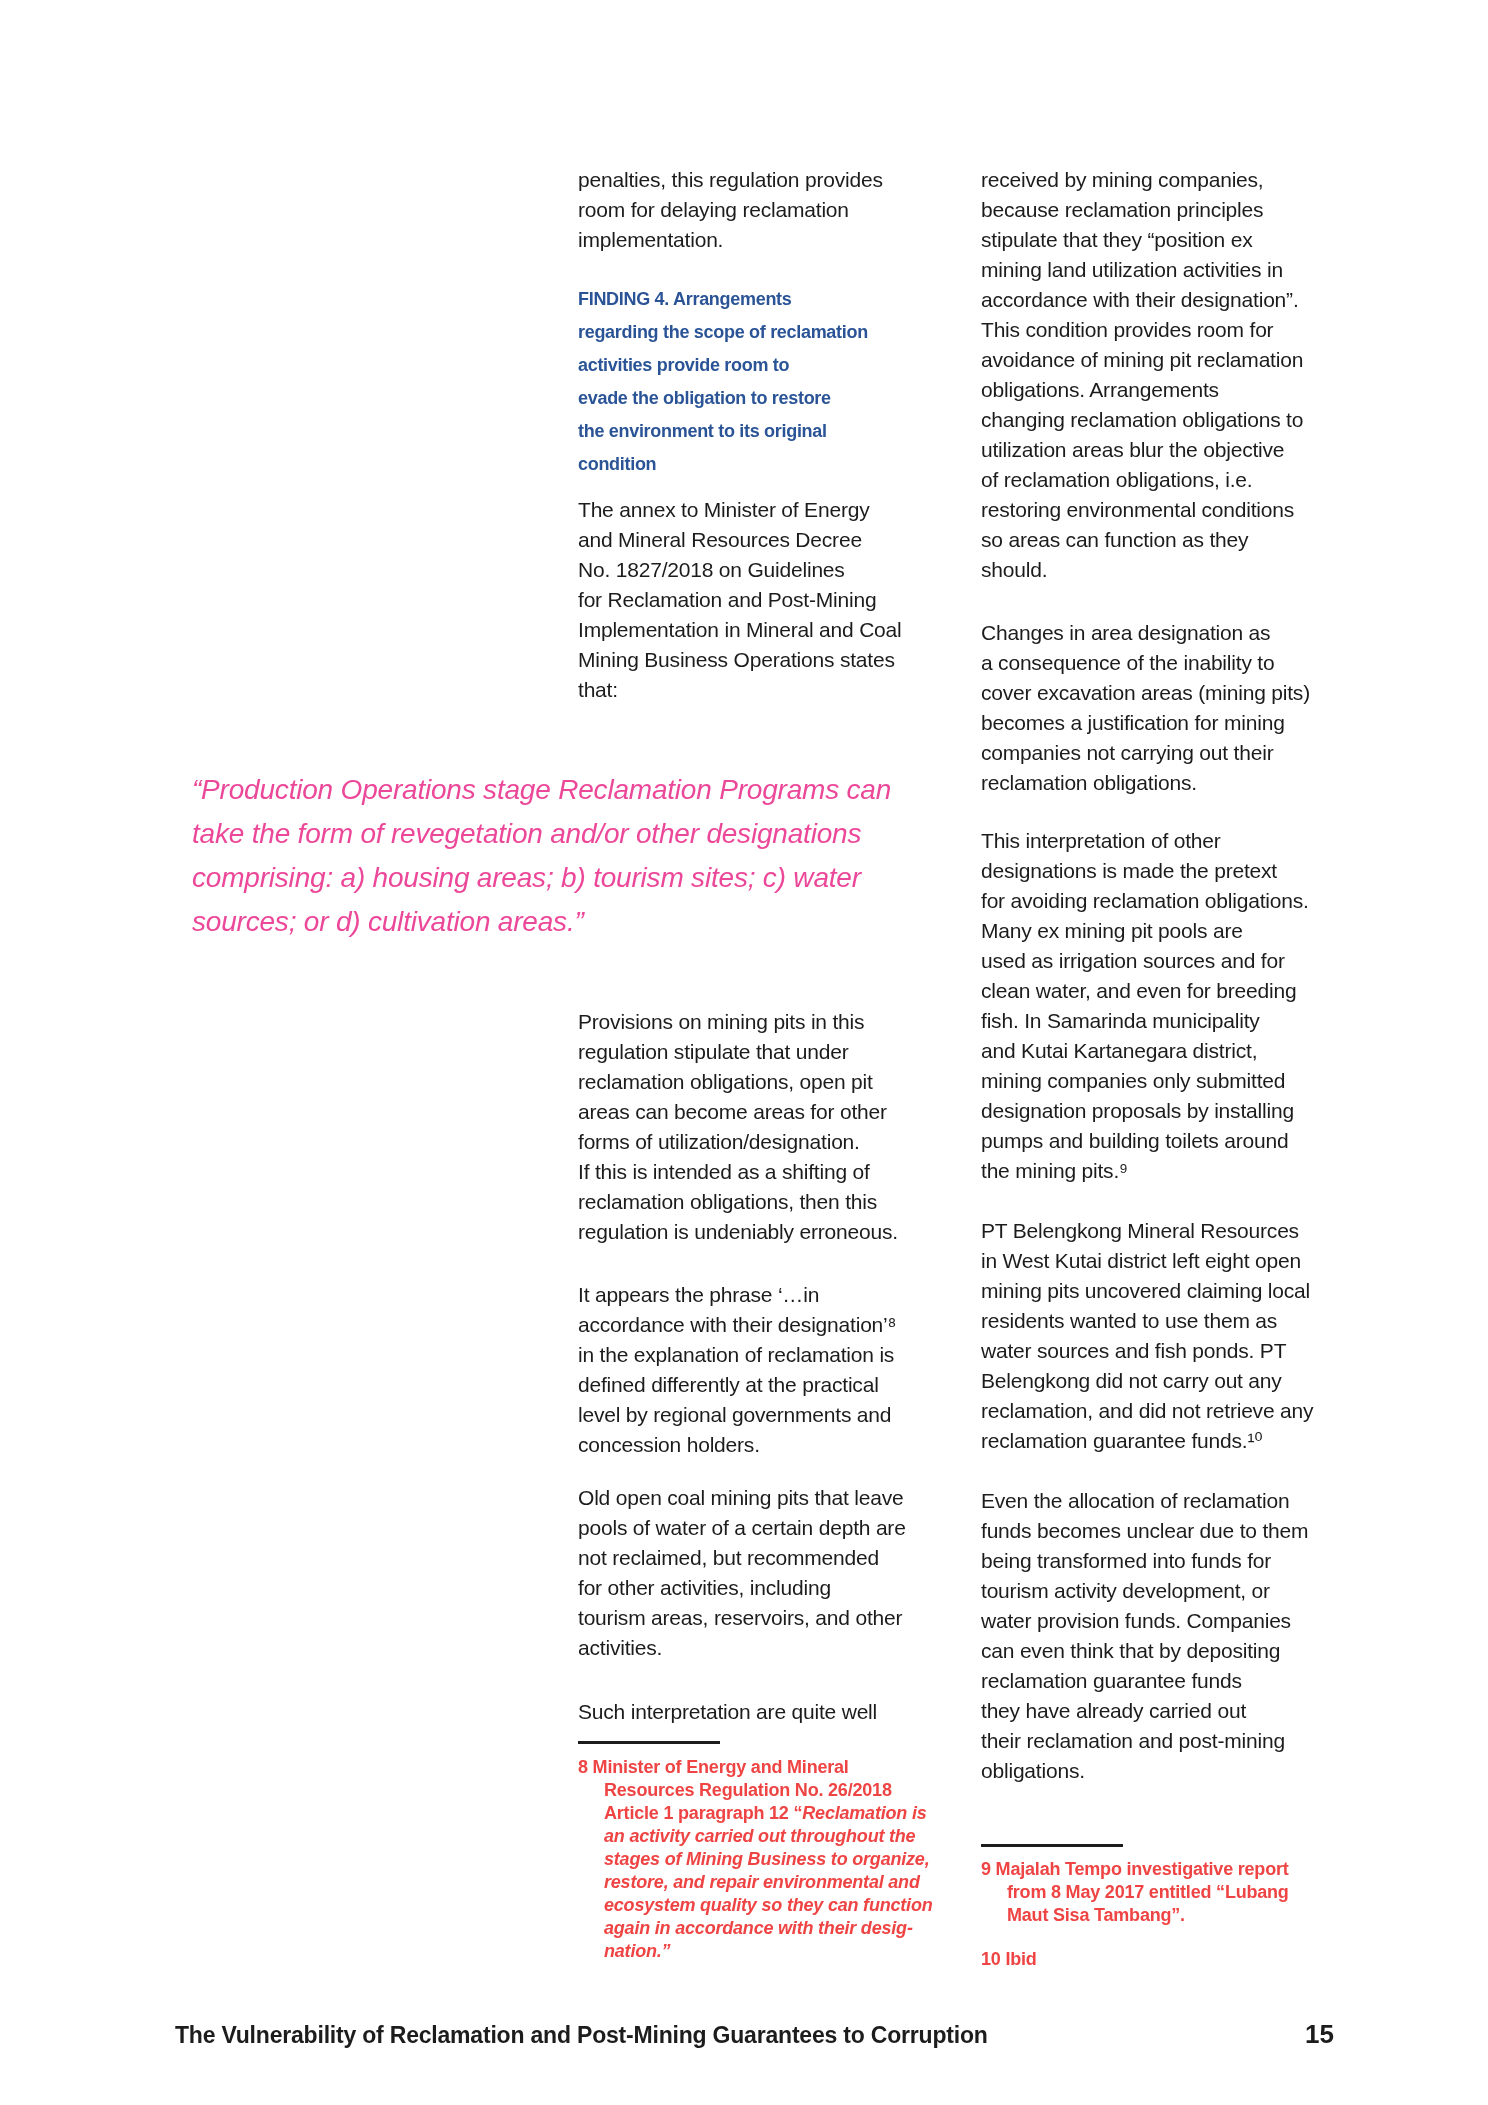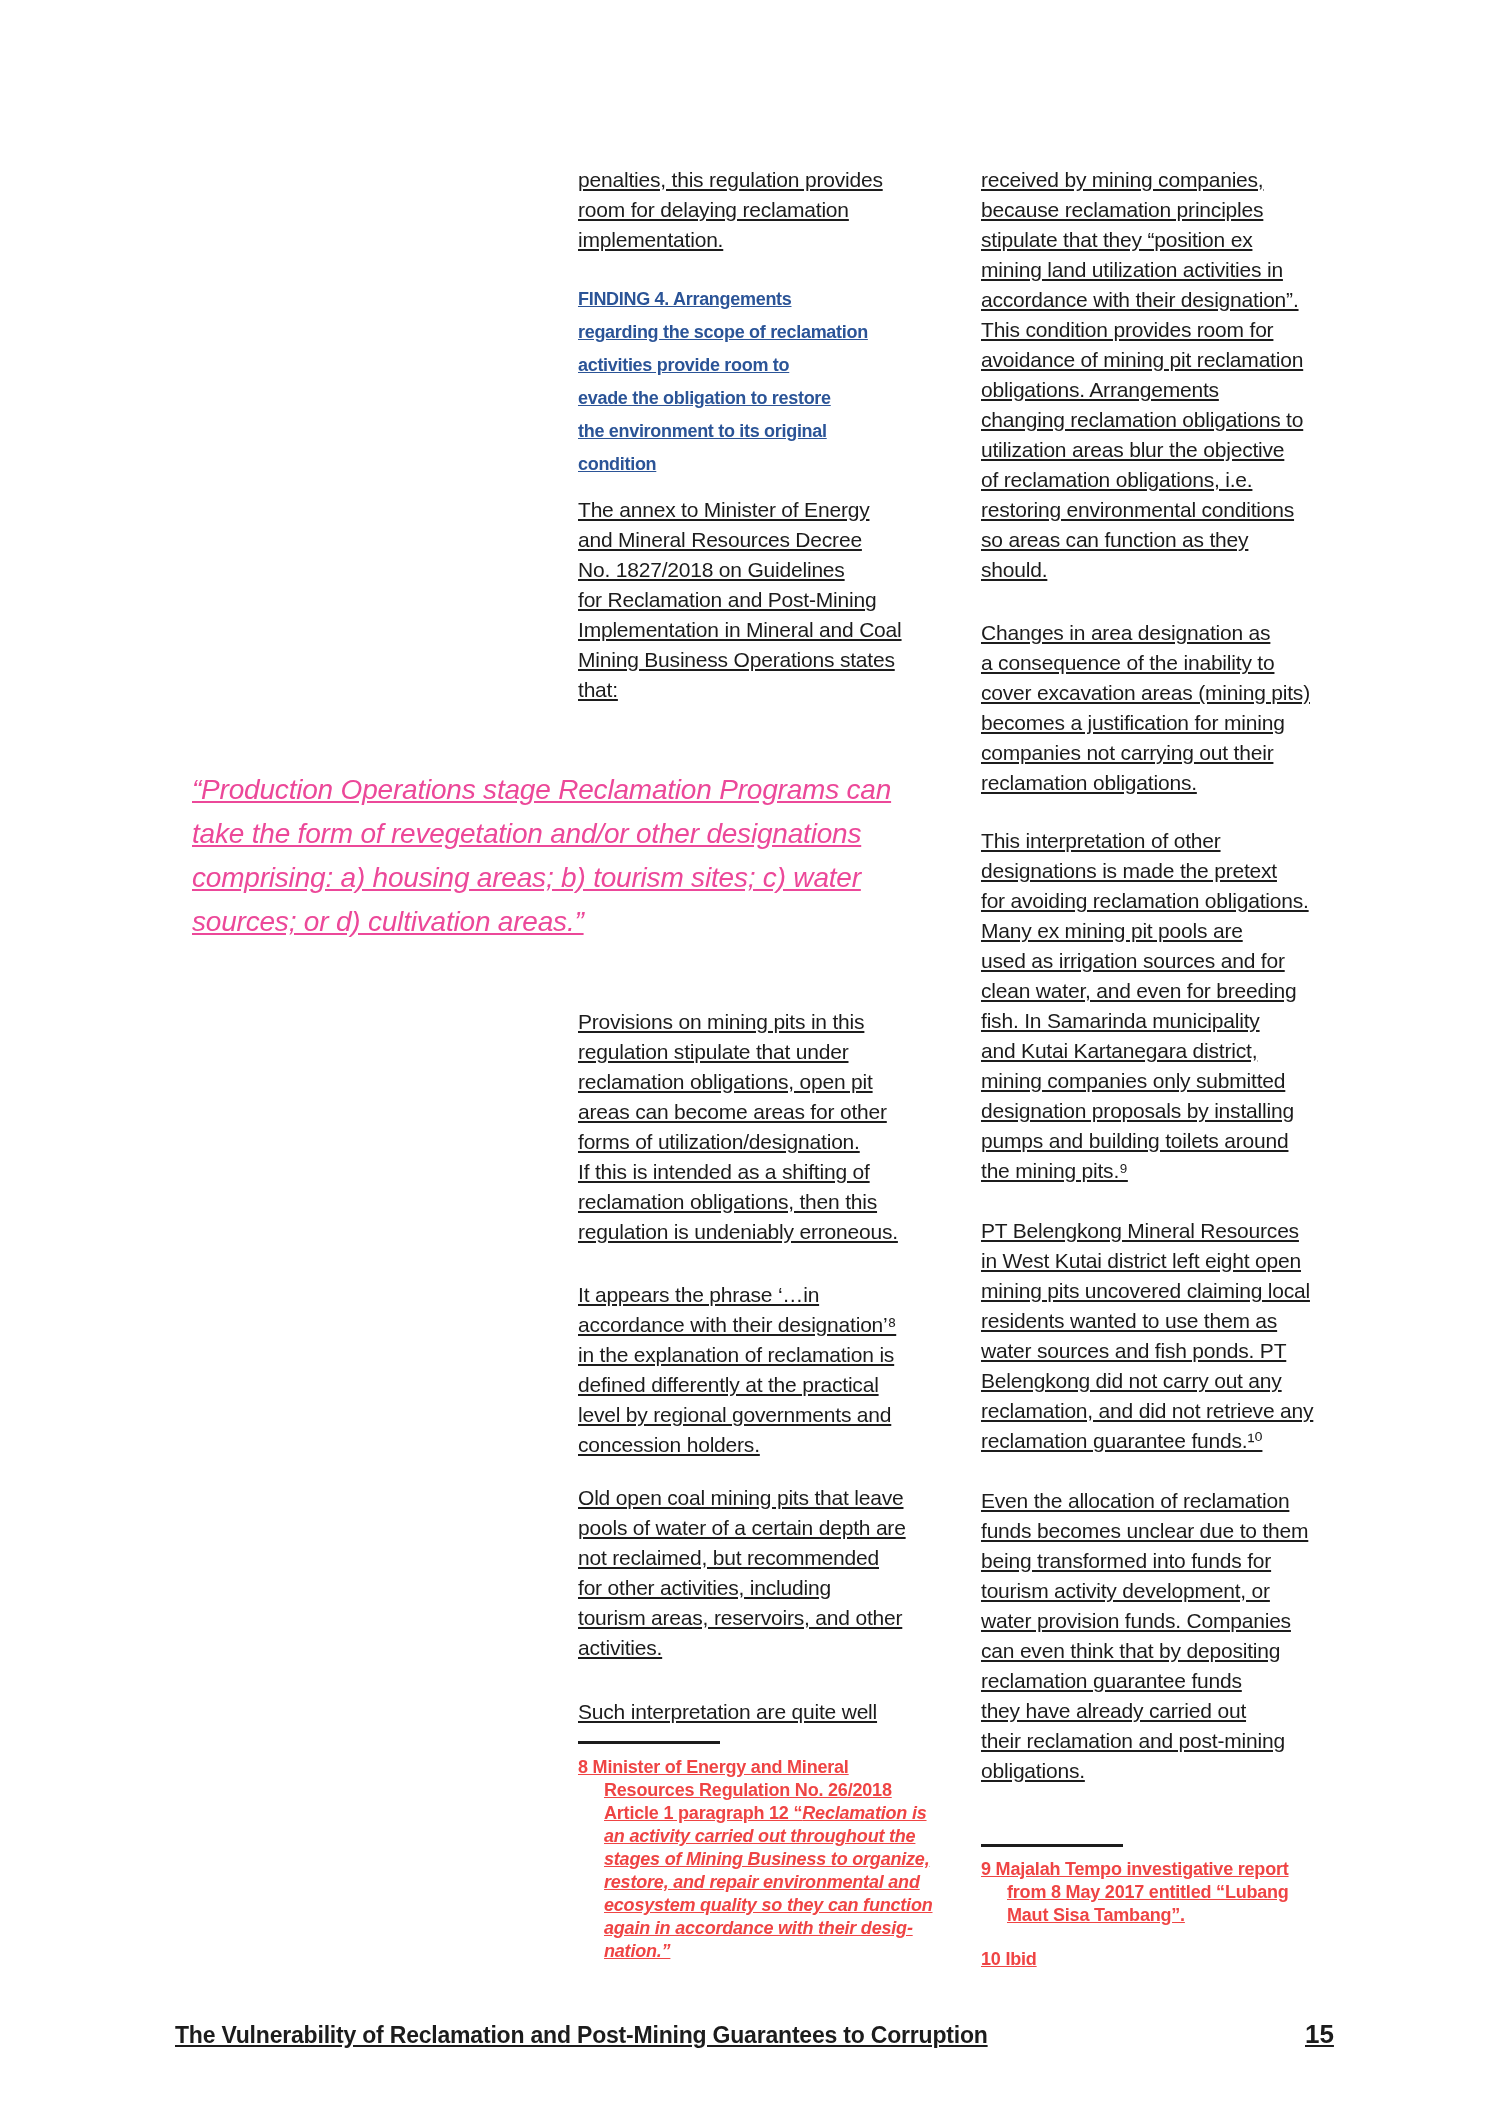--- a/index.html
+++ b/index.html
@@ -6,21 +6,21 @@
   .page {
     position: relative;
     width: 1488px;
     height: 2105px;
     margin: 0 auto;
     background: #ffffff;
     font-family: "Liberation Sans", "DejaVu Sans", sans-serif;
     color: #1c1c1c;
     overflow: hidden;
   }
-  .abs { position: absolute; text-decoration: underline; }
+  .abs { position: absolute; }
   .body-text {
     font-size: 21px;
     line-height: 30px;
     letter-spacing: -0.2px;
     white-space: pre;
     color: #1c1c1c;
   }
   .col-left  { left: 578px; width: 362px; }
   .col-right { left: 981px; width: 366px; }
   .finding-heading {

